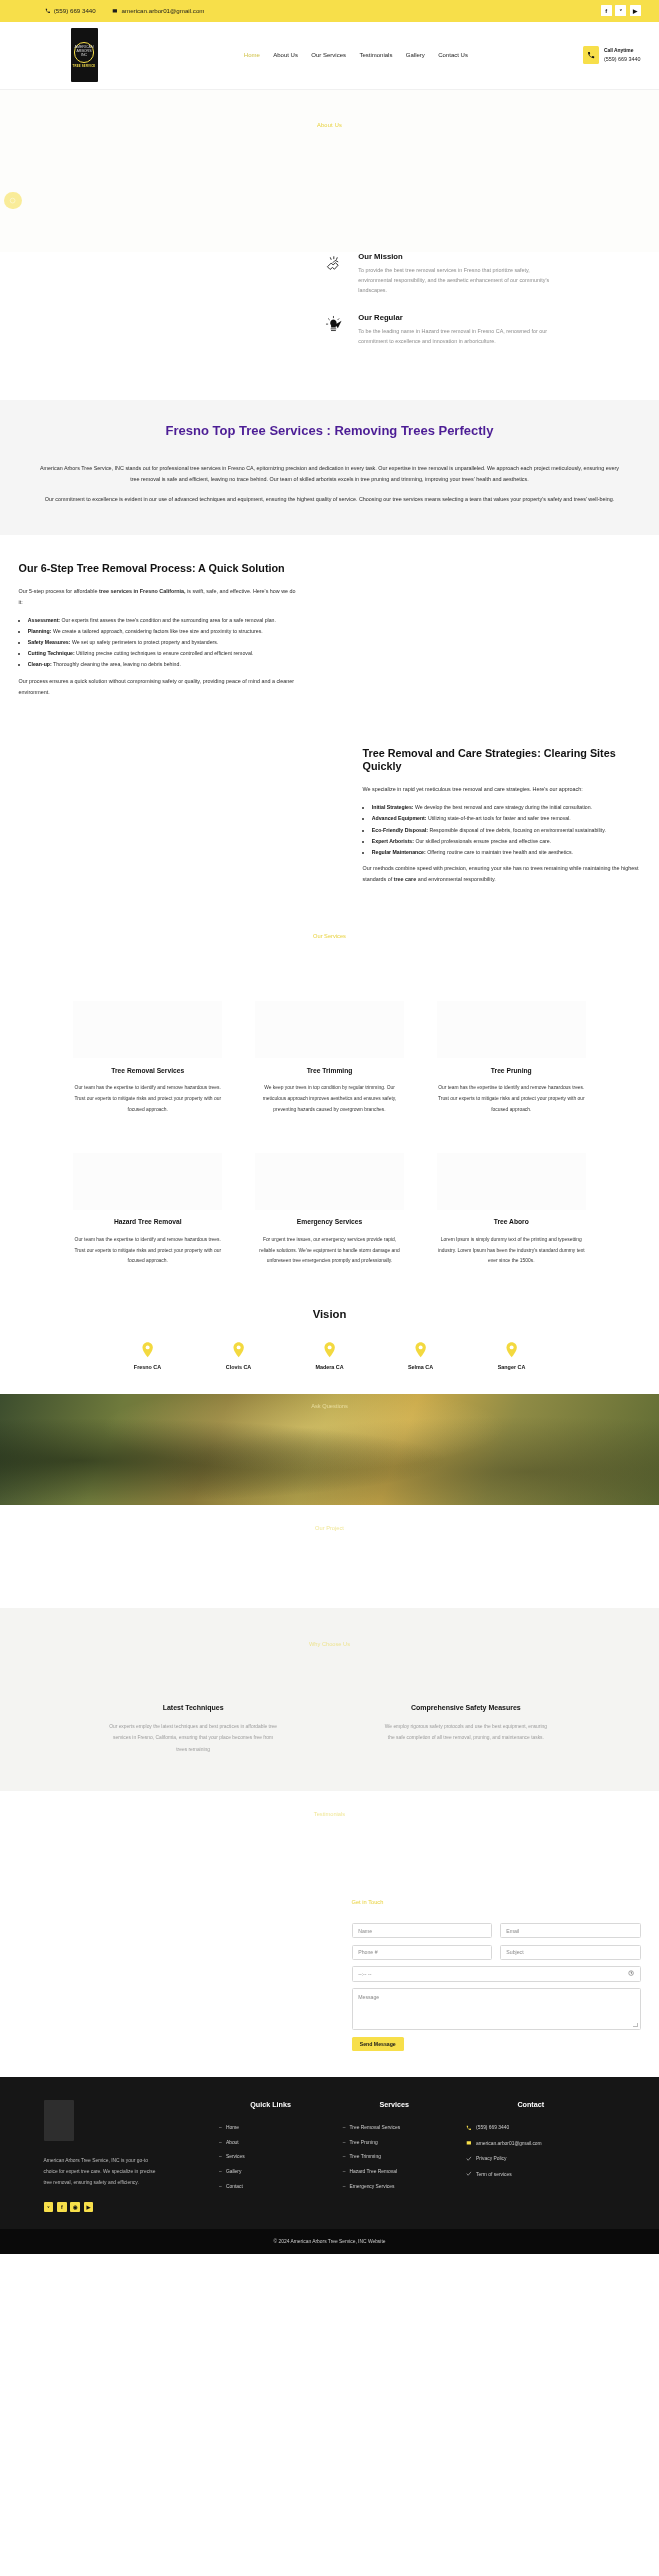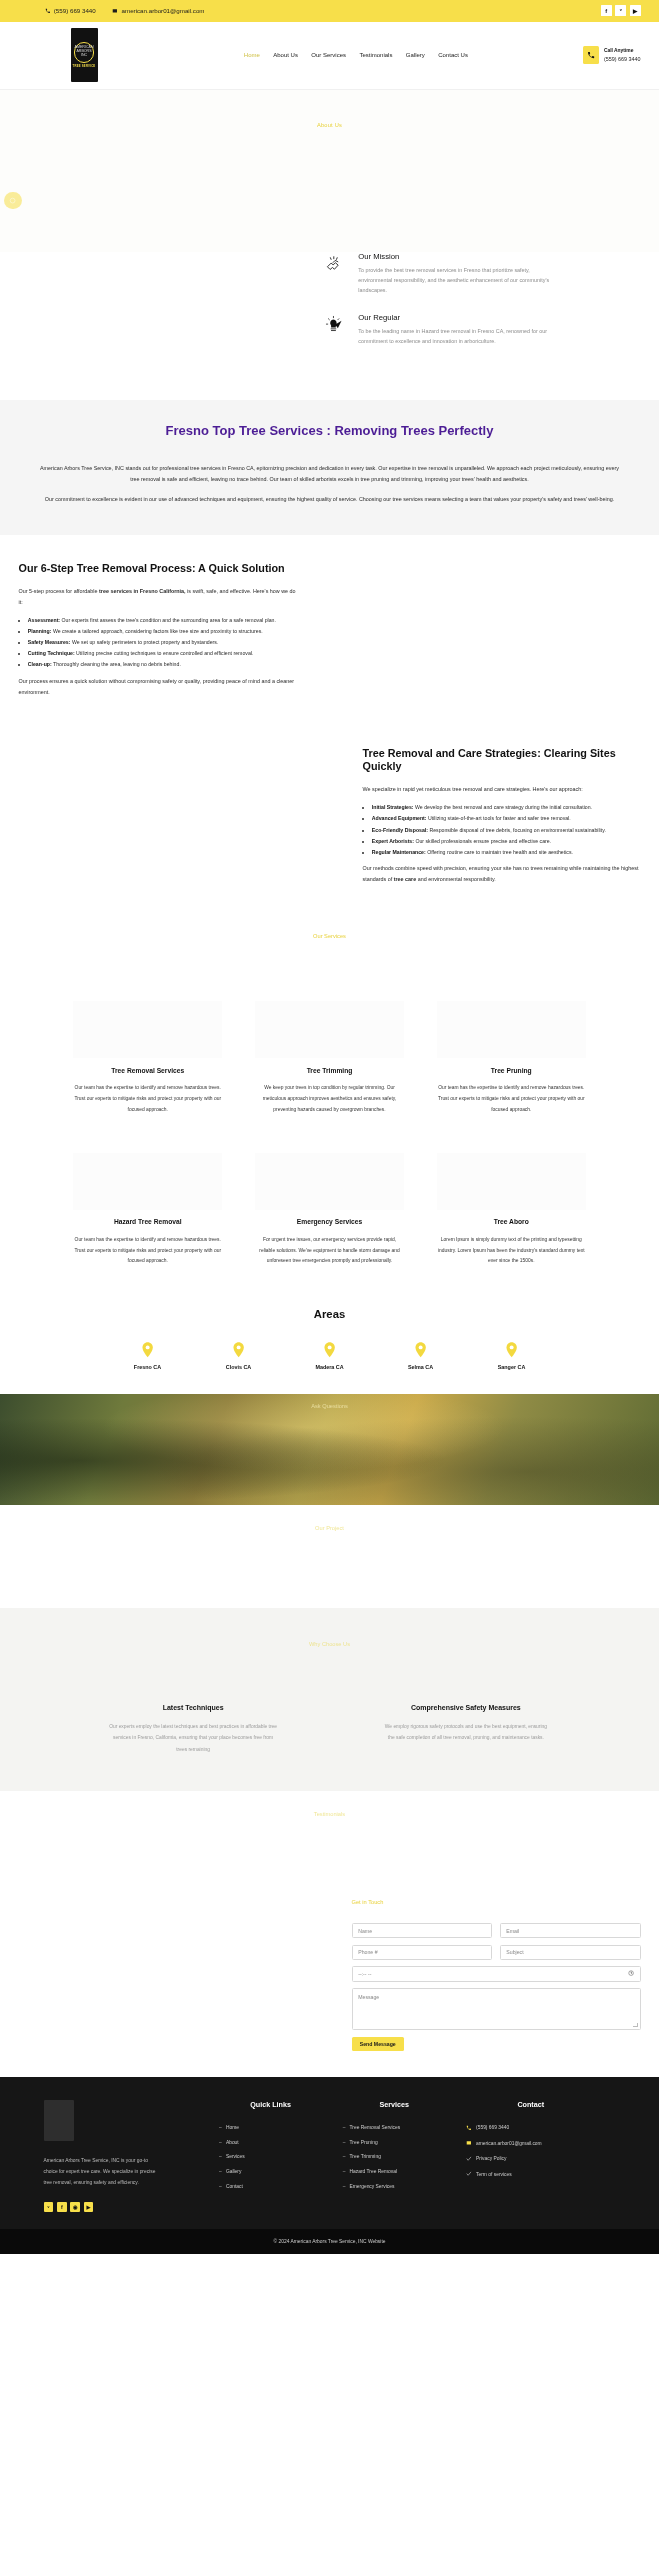--- a/index.html
+++ b/index.html
@@ -84,21 +84,21 @@
     background: #F7DF4A; opacity: .55;
     display: flex; align-items: center; justify-content: center;
   }
 
   
   .mv-wrap { display: flex; padding: 0 18.5px 36px; }
   .mv-left { width: 289px; }
   .mv-right { flex: 1; padding-left: 15.5px; }
   .mv-item { display: flex; gap: 11.3px; margin-bottom: 17.5px; }
   .mv-icon { width: 24px; flex: 0 0 24px; padding-top: 1.5px; }
-  .mv-body h3 { font-size: 7.7px; font-weight: normal; margin-bottom: 4.6px; color: #121212; }
+  .mv-body h3 { font-size: 7.7px; font-weight: bold; margin-bottom: 4.6px; color: #121212; }
   .mv-body p { font-size: 5.4px; line-height: 1.85; color: #8d8d8d; max-width: 196px; }
 
   
   .intro {
     background: #f5f5f5;
     padding: 23px 0 20.6px;
     text-align: center;
   }
   .intro h2 { font-size: 13px; font-weight: bold; color: #4c1d95; margin-bottom: 25px; }
   .intro p {
@@ -401,21 +401,21 @@
     </div>
     <div class="svc-card">
       <div class="svc-img"></div>
       <h3>Tree Aboro</h3>
       <p>Lorem Ipsum is simply dummy text of the printing and typesetting industry. Lorem Ipsum has been the industry's standard dummy text ever since the 1500s.</p>
     </div>
   </div>
 </div>
 
 <div class="areas">
-  <h2>Areas</h2>
+  <h2>Vision</h2>
   <div class="areas-row">
     <div class="area-item">
       <span class="pin">
           <svg width="11.3" height="15.5" viewBox="0 0 24 32">
             <path fill="#F3D93F" d="M12 0C5.9 0 1 4.9 1 11c0 8 11 21 11 21s11-13 11-21c0-6.1-4.9-11-11-11z"></path>
             <circle cx="12" cy="11" r="4.2" fill="#fff"></circle>
           </svg>
         </span>
       <span class="nm">Fresno CA</span>
     </div>

